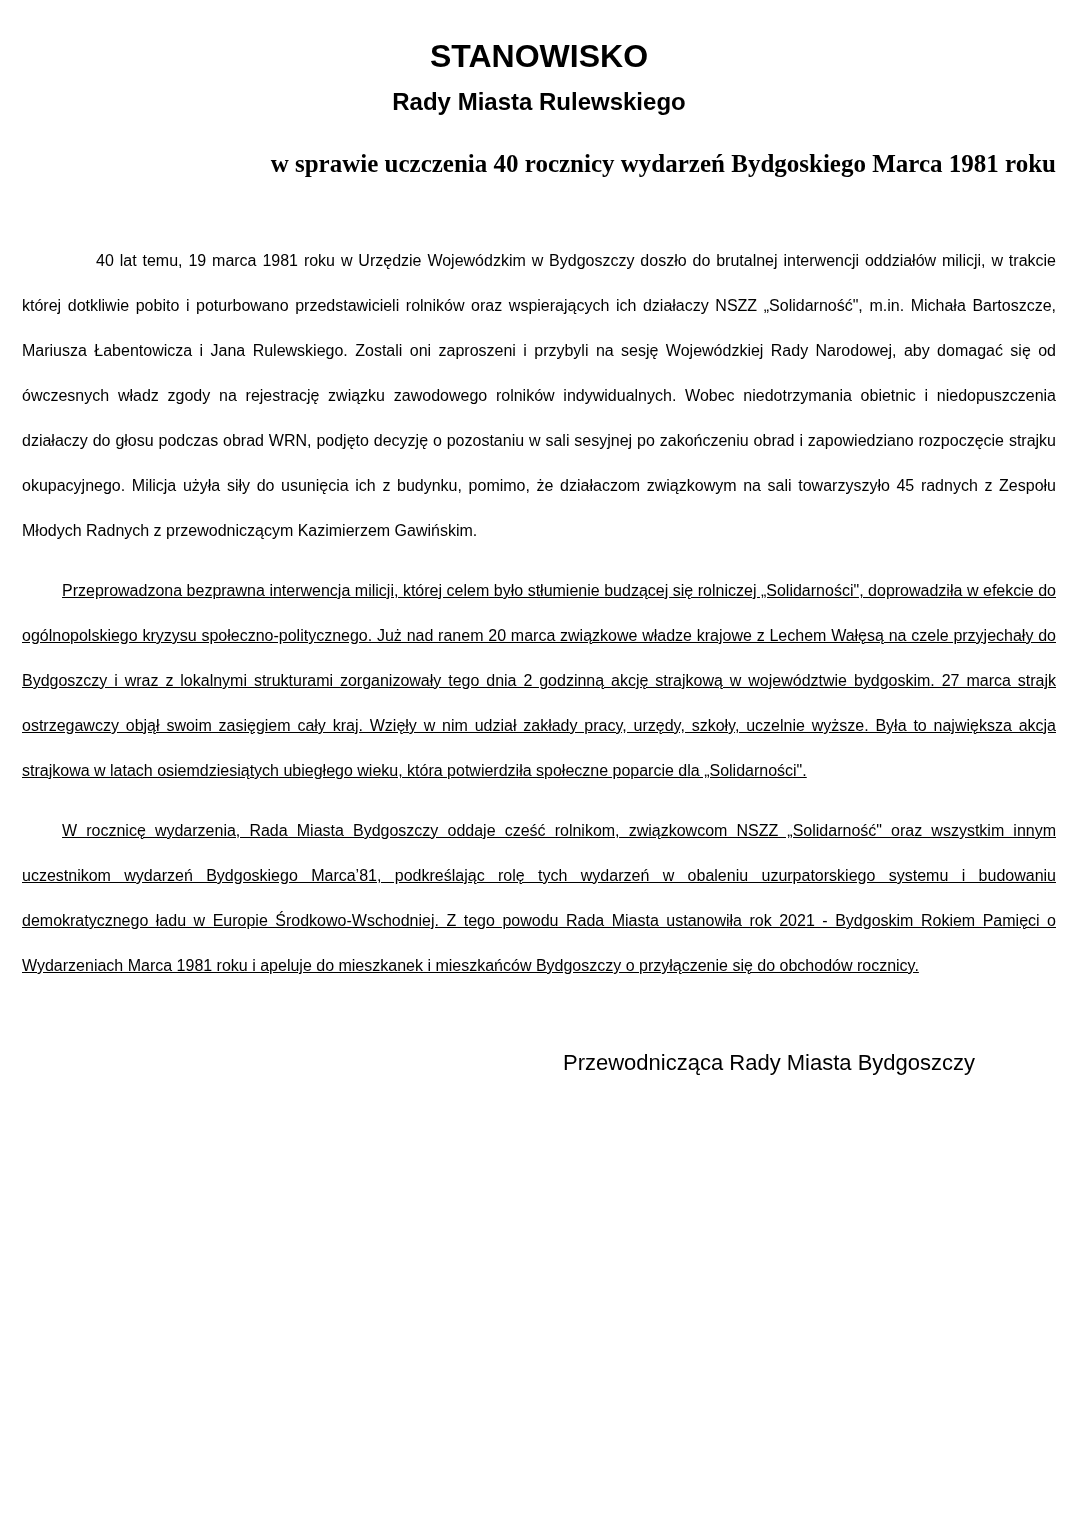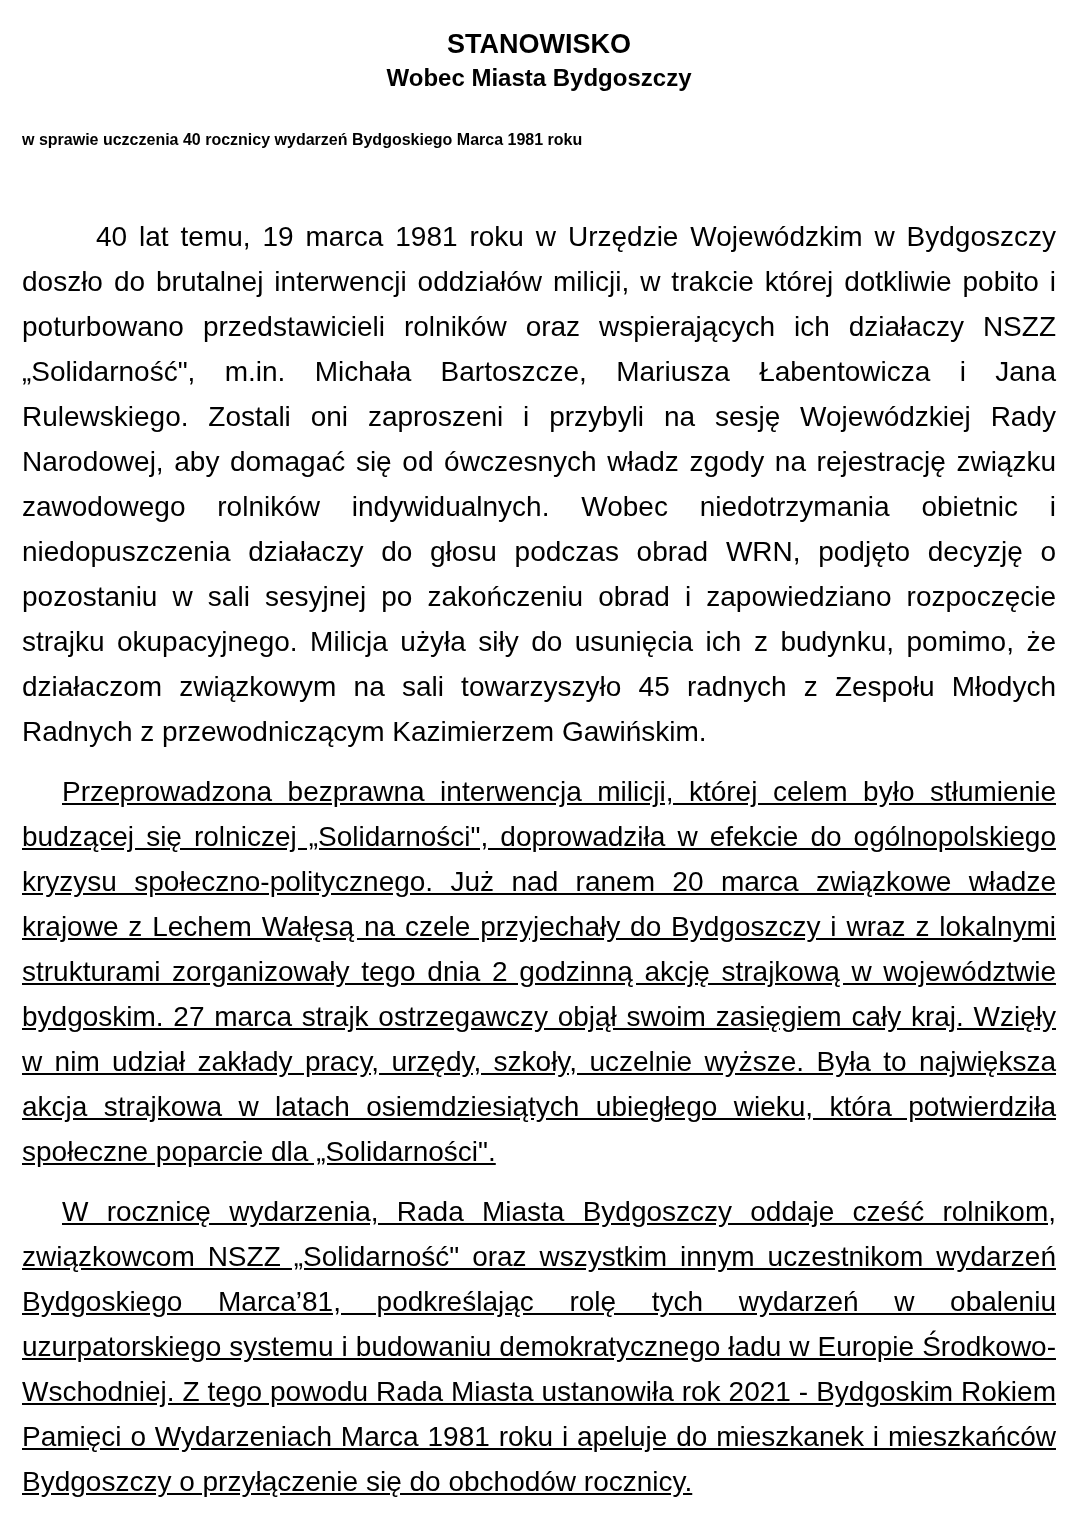--- a/index.html
+++ b/index.html
@@ -18,43 +18,44 @@
     box-sizing: border-box;
     width: 1076px;
     height: 1523px;
     padding: 24px 20px 0 22px;
     background: #ffffff;
   }
   .doc-header {
     text-align: center;
   }
   .doc-title {
-    font-size: 27px;
+    font-size: 32px;
     line-height: 32px;
     font-weight: bold;
-    margin: 4px;
+    margin: 16px;
   }
   .doc-org {
     font-size: 24px;
     line-height: 28px;
     font-weight: bold;
     margin: 0;
   }
   .doc-subject {
-    font-size: 16px;
+    font-size: 25px;
     line-height: 28px;
     font-weight: bold;
-    text-align: left;
+    text-align: right;
     margin: 34px 0 0 0;
+    font-family: Liberation Serif, serif;
   }
   .doc-body {
     margin-top: 60px;
   }
   p.para {
-    font-size: 28px;
+    font-size: 16px;
     line-height: 45px;
     text-align: justify;
     text-align-last: left;
     margin: 0 0 15px 0;
   }
   p.para.indent-lg { text-indent: 74px; }
   p.para.indent-sm { text-indent: 40px; text-decoration: underline; }
   .signature {
     margin-top: 62px;
     margin-left: 452px;
@@ -70,27 +71,28 @@
     margin: 0;
   }
 </style>
 </head>
 <body>
 
 <div class="page">
 
   <div class="doc-header">
     <h1 class="doc-title">STANOWISKO</h1>
-    <h2 class="doc-org">Wobec Miasta Bydgoszczy</h2>
+    <h2 class="doc-org">Rady Miasta Rulewskiego</h2>
   </div>
 
   <div class="doc-subject">w sprawie uczczenia 40 rocznicy wydarzeń Bydgoskiego Marca 1981 roku</div>
 
   <div class="doc-body">
     <p class="para indent-lg">40 lat temu, 19 marca 1981 roku w Urzędzie Wojewódzkim w Bydgoszczy doszło do brutalnej interwencji oddziałów milicji, w trakcie której dotkliwie pobito i poturbowano przedstawicieli rolników oraz wspierających ich działaczy NSZZ „Solidarność", m.in. Michała Bartoszcze, Mariusza Łabentowicza i Jana Rulewskiego. Zostali oni zaproszeni i przybyli na sesję Wojewódzkiej Rady Narodowej, aby domagać się od ówczesnych władz zgody na rejestrację związku zawodowego rolników indywidualnych. Wobec niedotrzymania obietnic i niedopuszczenia działaczy do głosu podczas obrad WRN, podjęto decyzję o pozostaniu w sali sesyjnej po zakończeniu obrad i zapowiedziano rozpoczęcie strajku okupacyjnego. Milicja użyła siły do usunięcia ich z budynku, pomimo, że działaczom związkowym na sali towarzyszyło 45 radnych z Zespołu Młodych Radnych z przewodniczącym Kazimierzem Gawińskim.</p>
     <p class="para indent-sm">Przeprowadzona bezprawna interwencja milicji, której celem było stłumienie budzącej się rolniczej „Solidarności", doprowadziła w efekcie do ogólnopolskiego kryzysu społeczno-politycznego. Już nad ranem 20 marca związkowe władze krajowe z Lechem Wałęsą na czele przyjechały do Bydgoszczy i wraz z lokalnymi strukturami zorganizowały tego dnia 2 godzinną akcję strajkową w województwie bydgoskim. 27 marca strajk ostrzegawczy objął swoim zasięgiem cały kraj. Wzięły w nim udział zakłady pracy, urzędy, szkoły, uczelnie wyższe. Była to największa akcja strajkowa w latach osiemdziesiątych ubiegłego wieku, która potwierdziła społeczne poparcie dla „Solidarności".</p>
     <p class="para indent-sm">W rocznicę wydarzenia, Rada Miasta Bydgoszczy oddaje cześć rolnikom, związkowcom NSZZ „Solidarność" oraz wszystkim innym uczestnikom wydarzeń Bydgoskiego Marca’81, podkreślając rolę tych wydarzeń w obaleniu uzurpatorskiego systemu i budowaniu demokratycznego ładu w Europie Środkowo-Wschodniej. Z tego powodu Rada Miasta ustanowiła rok 2021 - Bydgoskim Rokiem Pamięci o Wydarzeniach Marca 1981 roku i apeluje do mieszkanek i mieszkańców Bydgoszczy o przyłączenie się do obchodów rocznicy.</p>
   </div>
 
   <div class="signature">
+    <p class="sig-role">Przewodnicząca Rady Miasta Bydgoszczy</p>
   </div>
 
 </div>
 
 </body></html>

